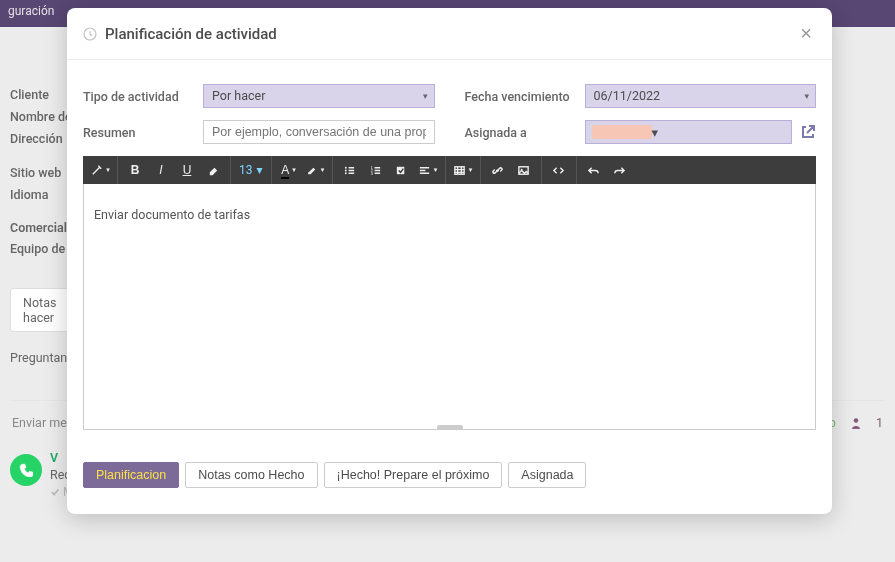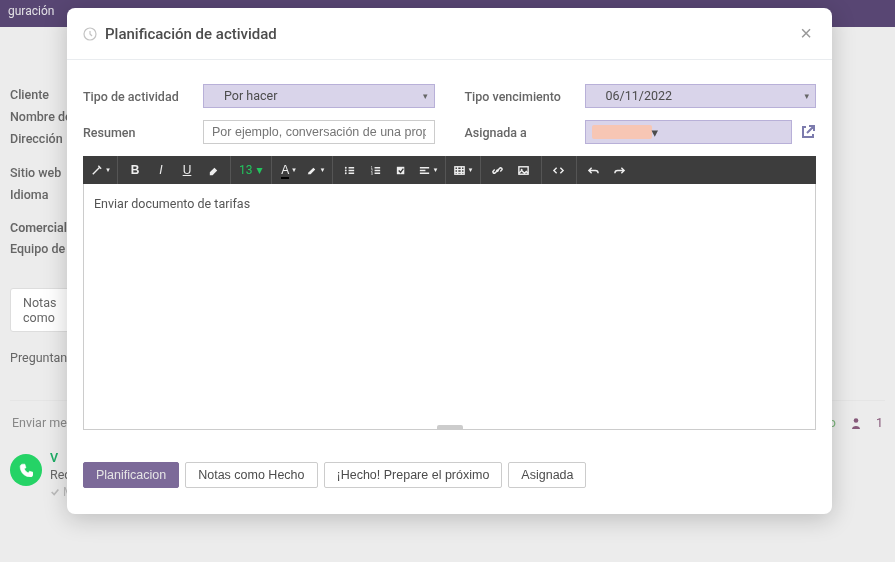--- a/index.html
+++ b/index.html
@@ -34,60 +34,60 @@
 .modal-title-icon { width: 14px; height: 14px; margin-right: 8px; opacity: 0.5; }
 .modal-title { font-size: 15px; font-weight: 500; color: #4c4c4c; flex: 1; }
 .modal-close { font-size: 20px; color: #999; cursor: pointer; background: none; border: none; padding: 0 4px; }
 
 .modal-body { padding: 24px 16px 12px 16px; }
 .form-row { display: flex; gap: 30px; margin-bottom: 12px; justify-content: flex-end; }
 .form-col { display: flex; align-items: center; gap: 0; flex: 1; }
 .form-label { width: 120px; font-size: 12.5px; font-weight: 500; color: #666; flex-shrink: 0; }
 .form-label.req { position: relative; }
 .form-input { flex: 1; border: 1px solid #ccc; padding: 4px 8px; font-size: 12.5px; background: #fff; height: 24px; }
-.form-select { flex: 1; border: 1px solid #b8b0d8; padding: 3px 20px 3px 20px; font-size: 12.5px; background: #d9d4ea; height: 24px; position: relative; }
+.form-select { flex: 1; border: 1px solid #b8b0d8; padding: 3px 20px 3px 8px; font-size: 12.5px; background: #d9d4ea; height: 24px; position: relative; }
 .form-select .caret { position: absolute; right: 6px; top: 50%; transform: translateY(-50%); font-size: 9px; color: #666; }
 .assigned-wrap { flex: 1; display: flex; align-items: center; gap: 8px; }
 .assigned-val { flex: 1; border: 1px solid #b8b0d8; background: #d9d4ea; height: 24px; display: flex; align-items: center; padding: 0 20px 0 6px; position: relative; }
 .assigned-pill { background: #f7c6b4; height: 14px; width: 60px; border-radius: 2px; }
 .ext-link { width: 16px; height: 16px; stroke: #7c7bad; fill: none; stroke-width: 2; cursor: pointer; }
 
 .editor-toolbar { background: #3d3d3d; display: flex; align-items: stretch; height: 28px; margin-top: 8px; }
 .tb-group { display: flex; align-items: center; border-right: 1px solid #555; padding: 0 4px; }
 .tb-btn { width: 26px; height: 28px; display: flex; align-items: center; justify-content: center; color: #eee; font-size: 12px; cursor: pointer; background: none; border: none; }
 .tb-btn .caret-sm { font-size: 7px; margin-left: 3px; }
 .tb-btn svg { width: 13px; height: 13px; stroke: #eee; fill: none; stroke-width: 1.5; }
 .tb-btn .filled { fill: #eee; stroke: none; }
-.tb-fontsize { color: #22c55e; font-size: 12px; padding: 0 4px; display: flex; align-items: center; gap: 4px; }
-.editor-body { border: 1px solid #ccc; border-top: none; min-height: 246px; padding: 12px 10px; font-size: 12.5px; color: #555; background: #fff; position: relative; }
+.tb-fontsize { color: #7dd3fc; font-size: 12px; padding: 0 4px; display: flex; align-items: center; gap: 4px; }
+.editor-body { border: 1px solid #ccc; border-top: none; min-height: 246px; padding: 23px 10px; font-size: 12.5px; color: #555; background: #fff; position: relative; }
 .editor-resize { position: absolute; bottom: 0; left: 50%; transform: translateX(-50%); width: 26px; height: 4px; background: #ccc; border-radius: 2px 2px 0 0; }
 
 .modal-footer { padding: 20px 16px 26px 16px; display: flex; gap: 6px; }
 .btn { padding: 5px 12px; font-size: 12.5px; border: 1px solid #ccc; background: #fff; color: #4c4c4c; cursor: pointer; border-radius: 2px; }
-.btn-primary { background: #7c6a99; border-color: #7c6a99; color: #e5e5e5; }
+.btn-primary { background: #7c6a99; border-color: #7c6a99; color: #fde047; }
 </style>
 </head>
 <body>
 
 <div class="topbar">
   <span>guración</span>
 </div>
 
 <div class="backdrop"></div>
 
 <div class="bg-content">
   <span class="bg-label">Cliente</span>
   <span class="bg-label">Nombre de compañía</span>
   <span class="bg-label">Dirección</span>
   <div style="height:12px"></div>
   <span class="bg-label">Sitio web</span>
   <span class="bg-label">Idioma</span>
   <div class="bg-section-head">Comercial</div>
   <span class="bg-label">Equipo de v</span>
-  <div class="bg-tabbar">Notas como</div>
+  <div class="bg-tabbar">Notas hacer</div>
   <div class="bg-question">Preguntan po</div>
 </div>
 
 <div class="bg-chatter">
   <div class="chatter-head">
     <span>Enviar men</span>
     <span class="follow-count">
       <span style="color:#7ab57a">do</span>
       <svg class="follow-icon" viewBox="0 0 10 12">
           <circle cx="5" cy="3.5" r="2.3" fill="#875a7b"></circle>
@@ -142,21 +142,21 @@
   <div class="modal-body">
     <div class="form-row">
       <div class="form-col">
         <div class="form-label req">Tipo de actividad</div>
         <div class="form-select">
           <span>Por hacer</span>
           <span class="caret">▾</span>
         </div>
       </div>
       <div class="form-col">
-        <div class="form-label req">Tipo vencimiento</div>
+        <div class="form-label req">Fecha vencimiento</div>
         <div class="form-select">
           <span>06/11/2022</span>
           <span class="caret">▾</span>
         </div>
       </div>
     </div>
 
     <div class="form-row">
       <div class="form-col">
         <div class="form-label">Resumen</div>

